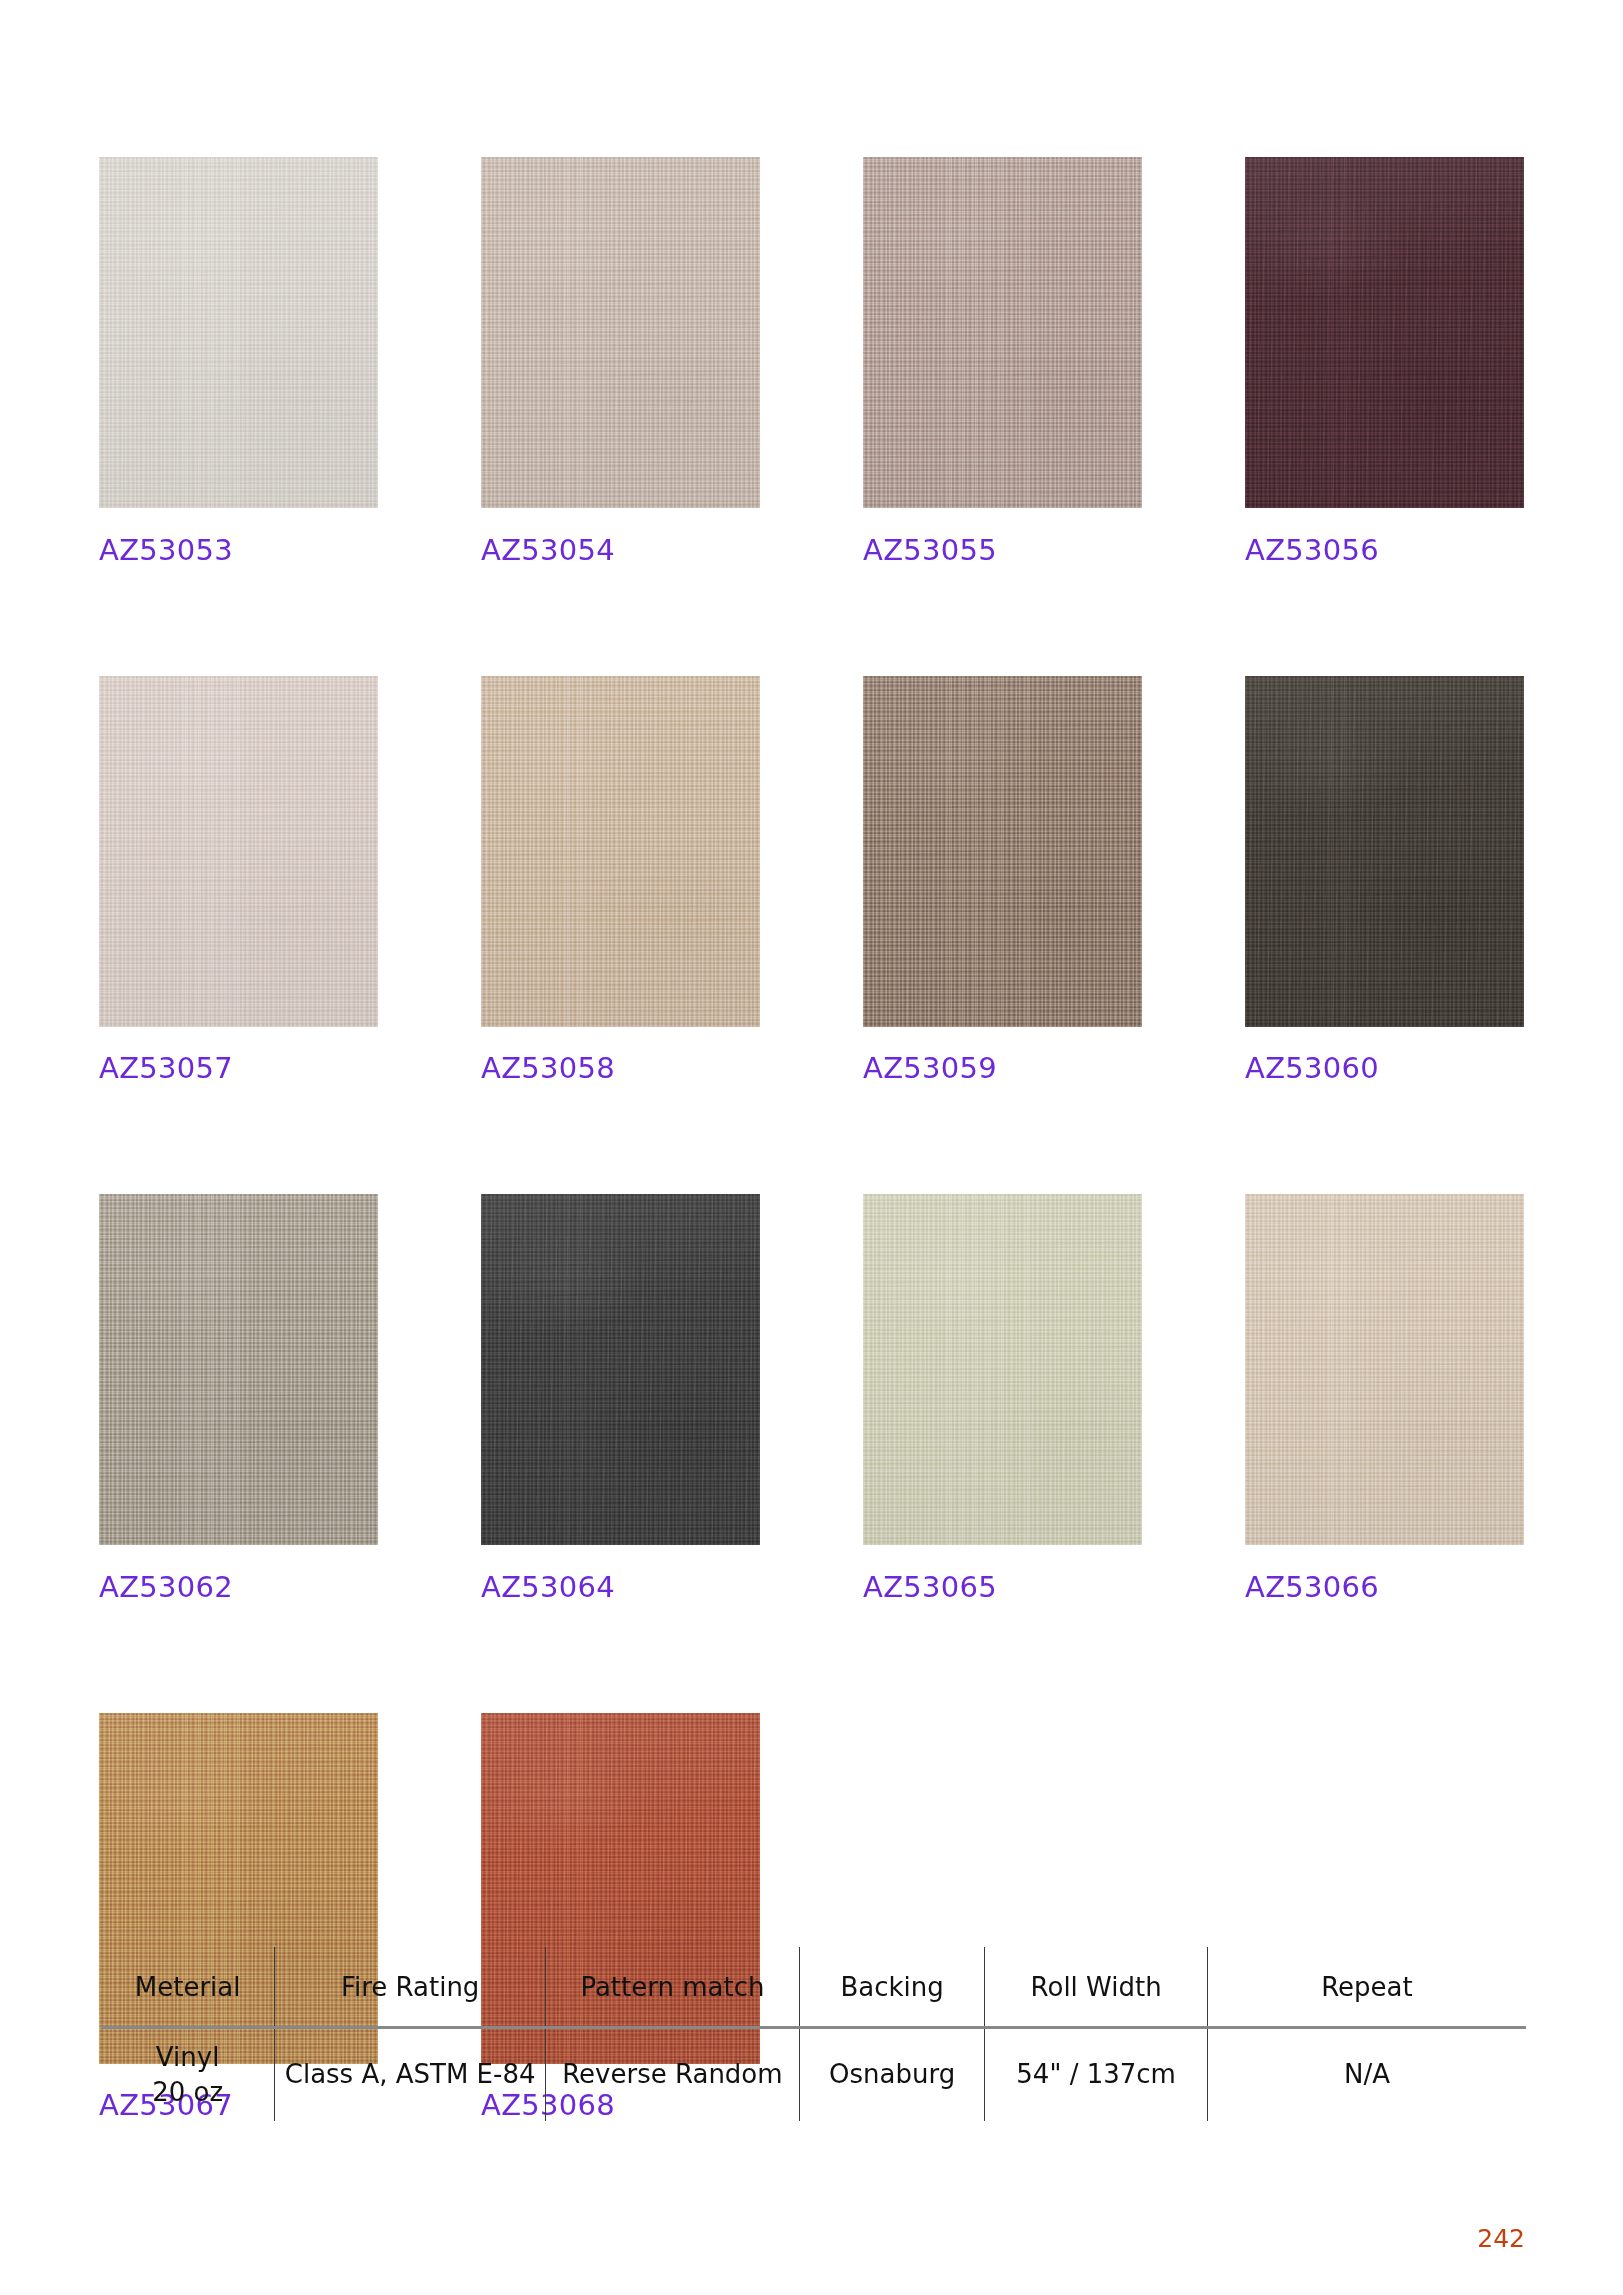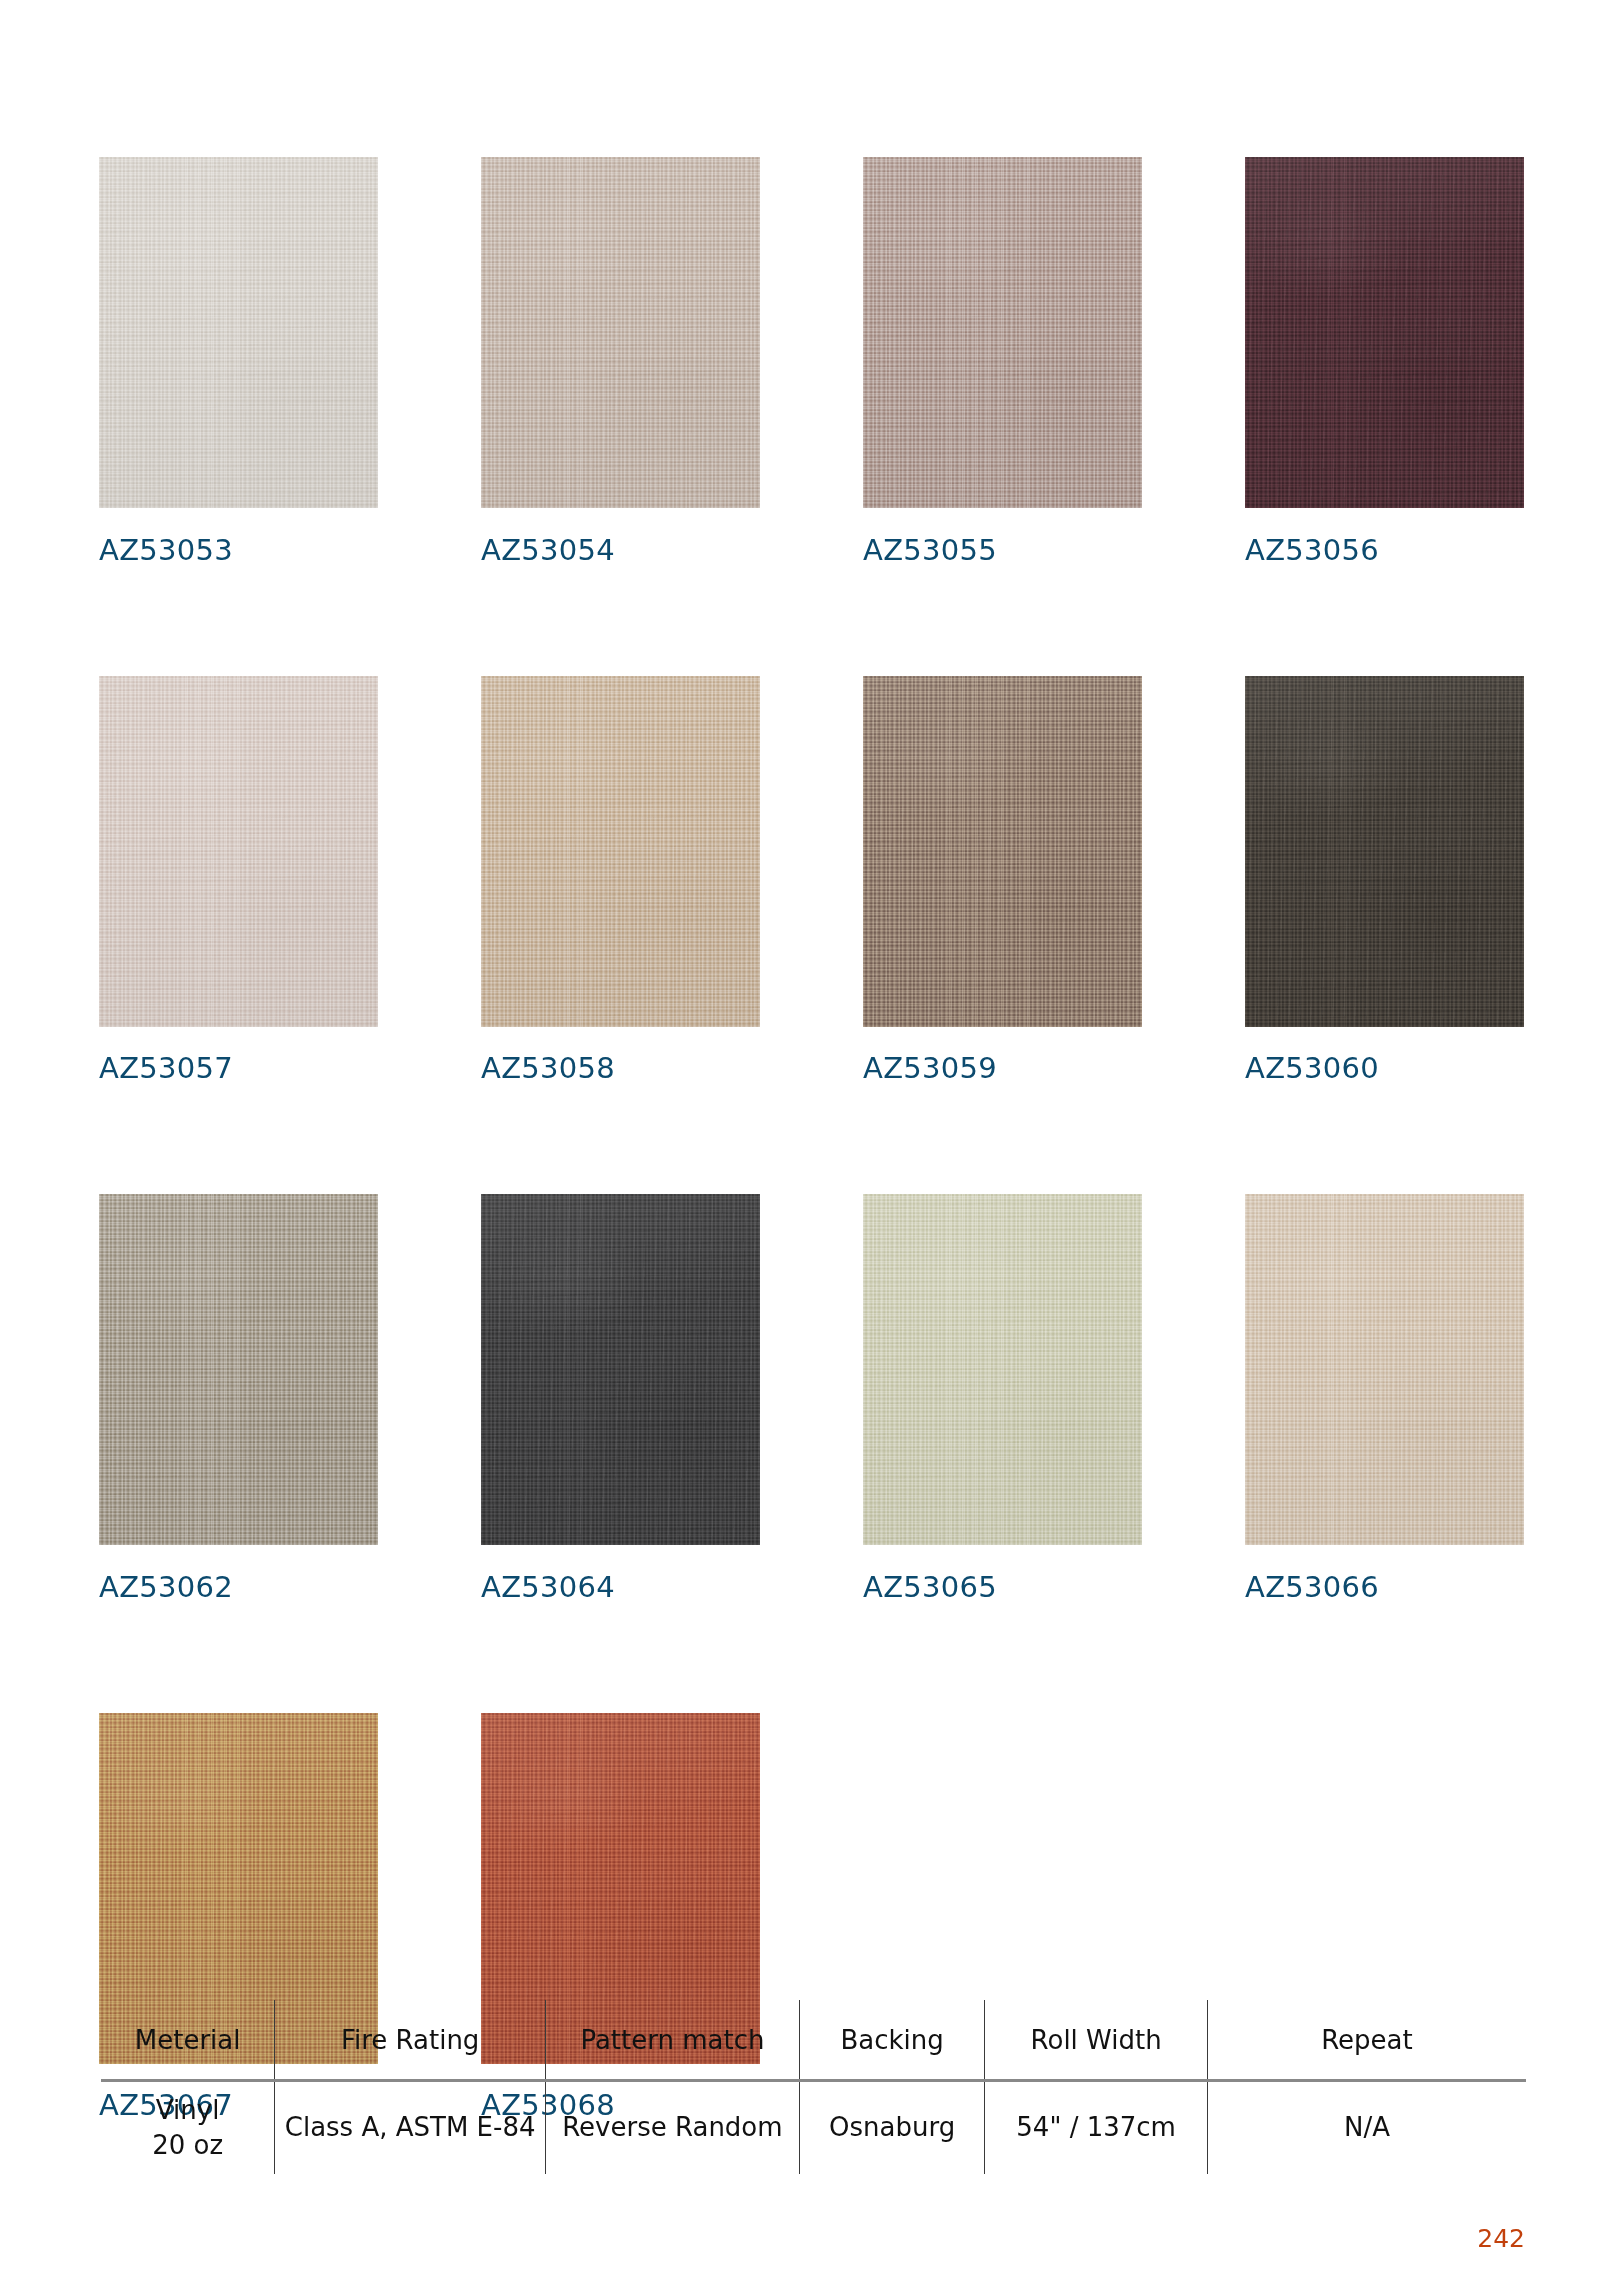--- a/index.html
+++ b/index.html
@@ -87,29 +87,29 @@
     background: linear-gradient(168deg,
       rgba(255,255,255,0.07) 0%,
       rgba(255,255,255,0.00) 38%,
       rgba(0,0,0,0.035) 100%);
   }
   .swatch-label {
     margin-top: 27.5px;
     font-size: 29px;
     line-height: 1;
     letter-spacing: 0.3px;
-    color: #0c4a6e;
+    color: #6d28d9;
     white-space: nowrap;
   }
 
   
   #spec-table {
     position: absolute;
     left: 101px;
-    top: 2000px;
+    top: 1947px;
     width: 1425px;
   }
   #spec-table table {
     width: 100%;
     border-collapse: collapse;
     table-layout: fixed;
   }
   #spec-table th, #spec-table td {
     text-align: center;
     vertical-align: middle;

